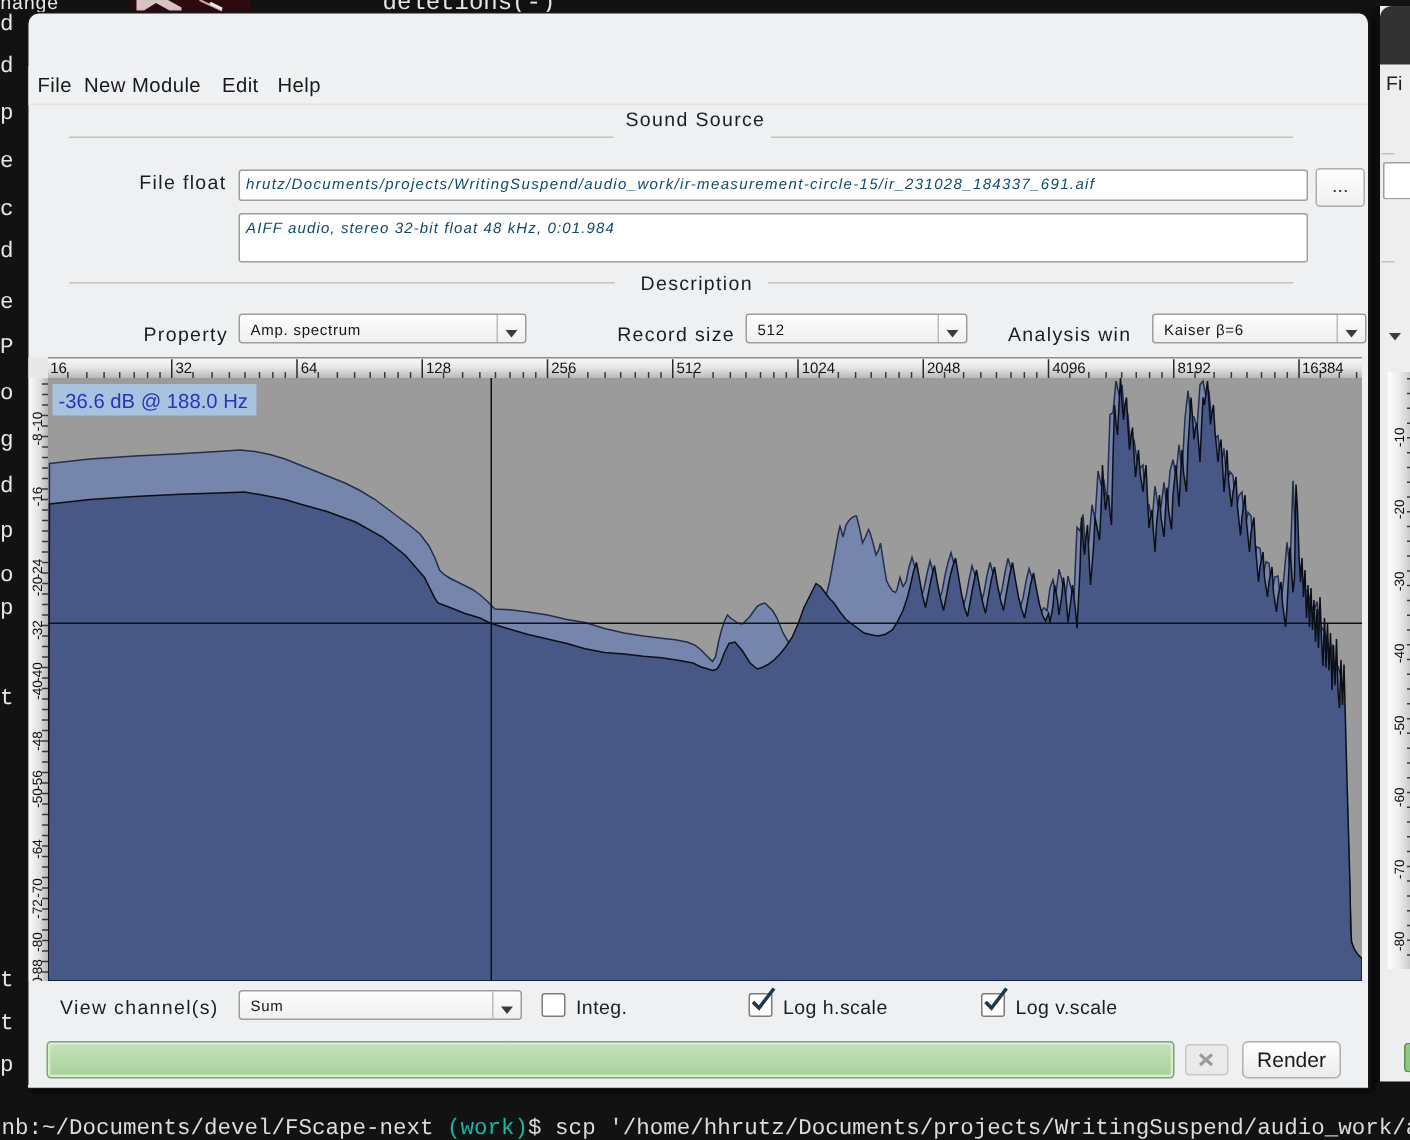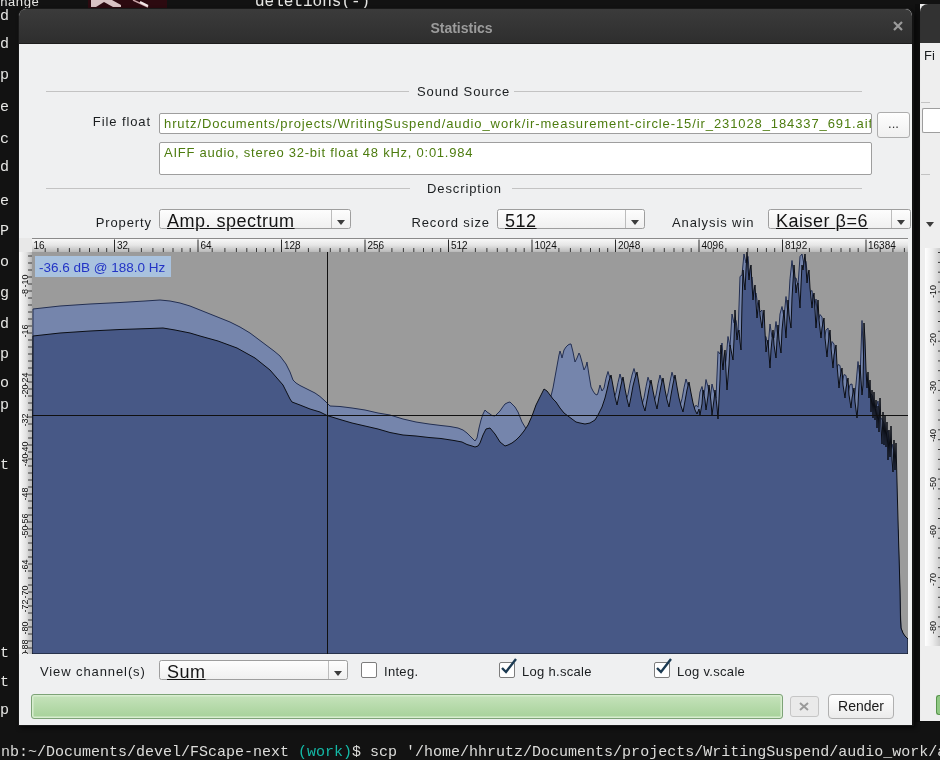--- a/index.html
+++ b/index.html
@@ -1,24 +1,24 @@
 <!DOCTYPE html>
 <html><head>
 <meta charset="utf-8">
 <style>
   * { margin:0; padding:0; box-sizing:border-box; }
   html,body { width:940px; height:760px; overflow:hidden; background:#121212;
     font-family:"Liberation Sans", sans-serif; }
   .abs { position:absolute; }
   .lbl { position:absolute; font-size:13px; color:#1b1e20; letter-spacing:0.9px; white-space:nowrap; }
   .input { position:absolute; background:#fff; border:1px solid #9e9e9e; border-radius:2px;
-    font-size:13px; color:#4d7c0f; line-height:19px; padding-left:4px; white-space:nowrap; overflow:hidden; }
+    font-size:10px; color:#0c4a6e; line-height:19px; padding-left:4px; white-space:nowrap; overflow:hidden;font-style:italic; }
   .combo { position:absolute; height:20px; border:1px solid #9e9e9e; border-radius:2.5px;
-    background:linear-gradient(#fdfdfd,#f0f0f0); font-size:18px; color:#141414; line-height:22px;
-    padding-left:7px; letter-spacing:0.5px;text-decoration:underline; }
+    background:linear-gradient(#fdfdfd,#f0f0f0); font-size:10px; color:#141414; line-height:22px;
+    padding-left:7px; letter-spacing:0.5px; }
   .combo .arr { position:absolute; right:0; top:0; width:19px; height:100%; border-left:1px solid #bcbcbc; }
   .combo .arr:after { content:""; position:absolute; left:5px; top:10px; border:4px solid transparent;
     border-top:5px solid #3c3c3c; }
   .sepline { position:absolute; height:1px; background:#c3c3c3; }
   .cb { position:absolute; width:16px; height:16px; background:#fff; border:1px solid #7d7d7d; border-radius:2px; }
 </style>
 </head>
 <body>
 
 <div class="abs" style="left:0;top:0;width:940px;height:10px;background:#121212;overflow:hidden">
@@ -119,30 +119,30 @@
       <text x="0" y="0" transform="translate(11,235.5) rotate(-90)" font-size="9" fill="#0a0a0a" text-anchor="middle">-50</text>
       <text x="0" y="0" transform="translate(11,283.5) rotate(-90)" font-size="9" fill="#0a0a0a" text-anchor="middle">-60</text>
       <text x="0" y="0" transform="translate(11,331.5) rotate(-90)" font-size="9" fill="#0a0a0a" text-anchor="middle">-70</text>
       <text x="0" y="0" transform="translate(11,379.5) rotate(-90)" font-size="9" fill="#0a0a0a" text-anchor="middle">-80</text>
     </g>
   </svg>
 <div class="abs" style="left:936px;top:695px;width:4px;height:20px;background:#90c883;border:1px solid #58954c;border-right:none;border-radius:3px 0 0 3px"></div>
 
 <div class="abs" style="left:18px;top:8px;width:896px;height:718px;background:#eff0f1;border:1px solid #191919;border-right:2px solid #131313;border-radius:8px 8px 0 0;box-shadow:2px 2px 4px rgba(0,0,0,0.6)">
 
-  <div class="abs" style="left:0;top:0;width:100%;height:35px;background:linear-gradient(#3b3b3b,#2e2e2e);border-radius:7px 7px 0 0;border-bottom:1px solid #1d1d1d">
-    <div class="abs" style="left:0;top:3px;width:100%;height:32px;line-height:32px;text-align:center;font-size:14px;font-weight:bold;color:#9c9c9c;padding-right:8px">Statistics</div>
-    <svg class="abs" style="right:8px;top:11px" width="12" height="12">
-        <path d="M2 2 L10 10 M10 2 L2 10" stroke="#9b9b9b" stroke-width="2.2"></path>
-      </svg>
+
+  <div class="abs" style="left:0;top:35px;width:100%;height:26px;background:#f0f1f2;border-bottom:1px solid #e3e3e3">
+    <span class="abs" style="left:6px;top:0;line-height:25px;font-size:13.5px;letter-spacing:0.3px;color:#16181a">File</span>
+    <span class="abs" style="left:37px;top:0;line-height:25px;font-size:13.5px;letter-spacing:0.3px;color:#16181a">New&nbsp;Module</span>
+    <span class="abs" style="left:129px;top:0;line-height:25px;font-size:13.5px;letter-spacing:0.3px;color:#16181a">Edit</span>
+    <span class="abs" style="left:166px;top:0;line-height:25px;font-size:13.5px;letter-spacing:0.3px;color:#16181a">Help</span>
   </div>
-
 </div>
 
-<div class="lbl" style="left:417px;top:84px">Sound Source</div>
+<div class="lbl" style="left:417px;top:72px">Sound Source</div>
 <div class="sepline" style="left:46px;top:91px;width:363px"></div>
 <div class="sepline" style="left:514px;top:91px;width:348px"></div>
 
 <div class="lbl" style="left:60px;top:114px;width:91px;text-align:right">File float</div>
 <div class="input" style="left:159px;top:113px;width:713px;height:21px;letter-spacing:0.9px">hrutz/Documents/projects/WritingSuspend/audio_work/ir-measurement-circle-15/ir_231028_184337_691.aif</div>
 <div class="abs" style="left:877px;top:112px;width:33px;height:26px;background:linear-gradient(#fefefe,#f0f0f0);border:1px solid #adadad;border-radius:3px;text-align:center;font-size:13px;color:#333;line-height:22px">...</div>
 <div class="input" style="left:159px;top:142px;width:713px;height:33px;letter-spacing:0.75px">AIFF audio, stereo 32-bit float 48 kHz, 0:01.984</div>
 
 <div class="lbl" style="left:427px;top:181px">Description</div>
 <div class="sepline" style="left:46px;top:188px;width:364px"></div>

